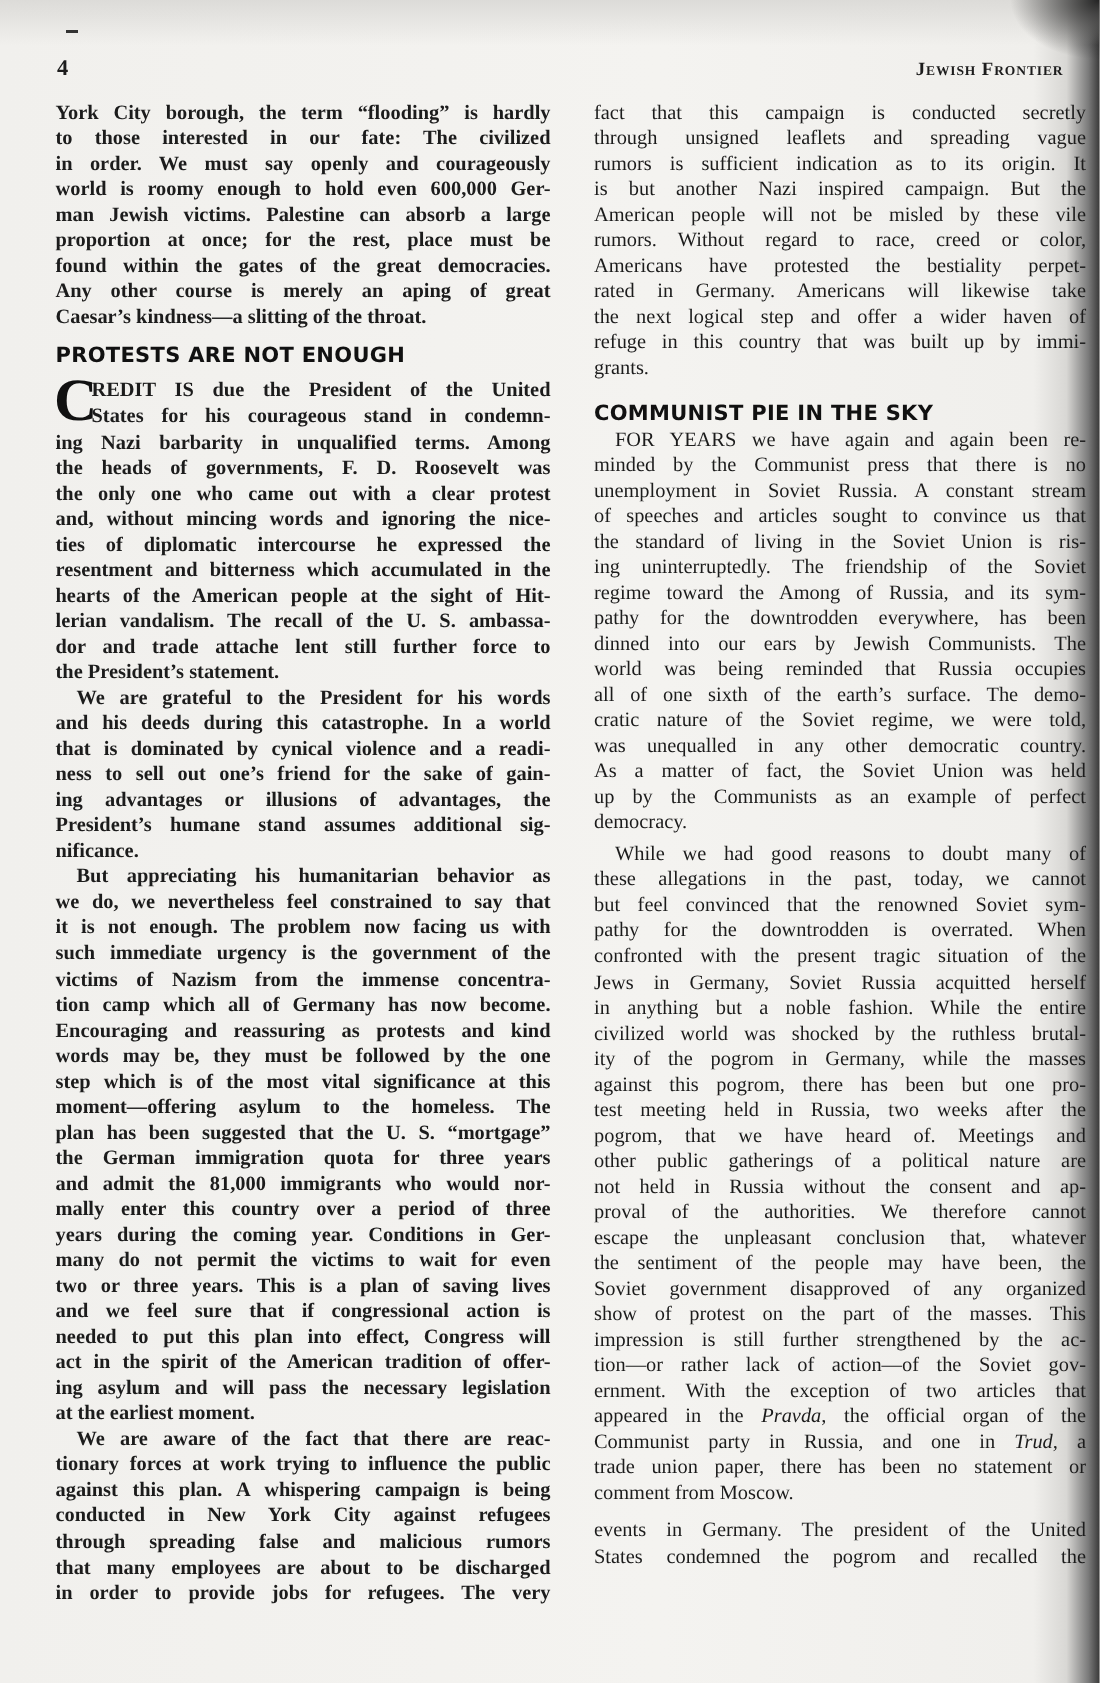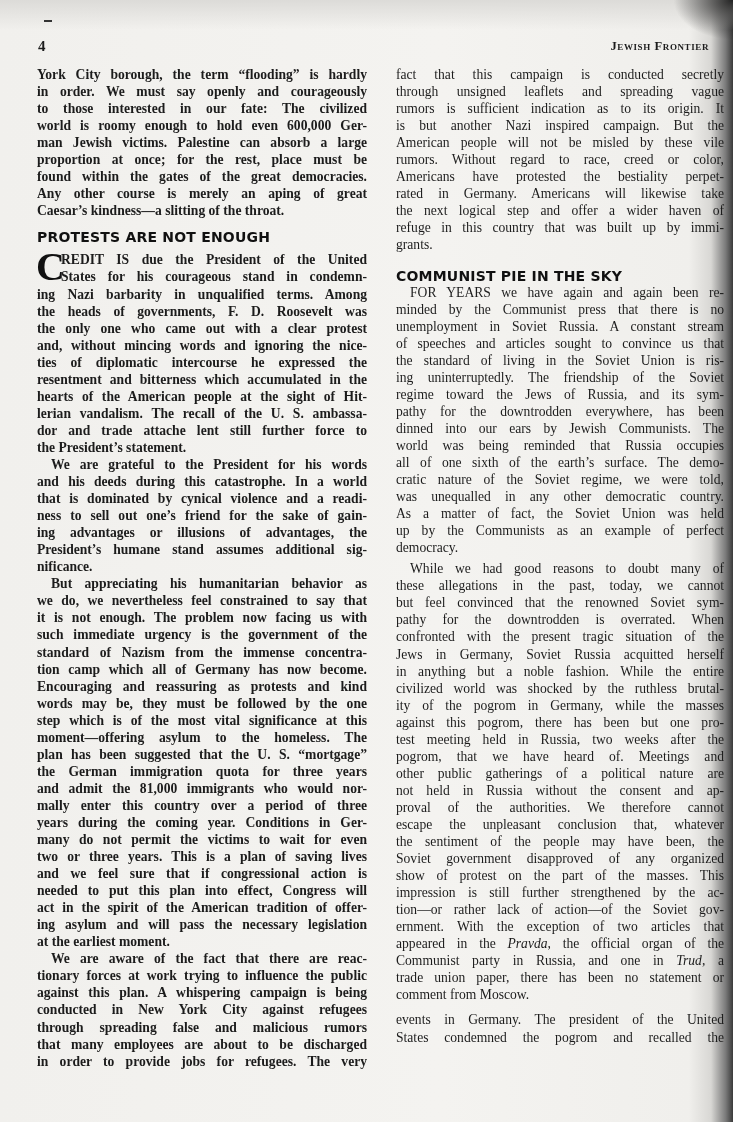--- a/index.html
+++ b/index.html
@@ -70,22 +70,22 @@
   <div class="top-shade"></div>
   <div class="corner-shade"></div>
   <div class="dash-mark"></div>
 
   <div class="page-number">4</div>
   <div class="running-head">Jewish Frontier</div>
 
   <div class="col col-left">
     <div>
       <div class="ln b">York City borough, the term “flooding” is hardly</div>
+      <div class="ln b">to those interested in our fate: The civilized</div>
       <div class="ln b">in order. We must say openly and courageously</div>
-      <div class="ln b">to those interested in our fate: The civilized</div>
       <div class="ln b">world is roomy enough to hold even 600,000 Ger-</div>
       <div class="ln b">man Jewish victims. Palestine can absorb a large</div>
       <div class="ln b">proportion at once; for the rest, place must be</div>
       <div class="ln b">found within the gates of the great democracies.</div>
       <div class="ln b">Any other course is merely an aping of great</div>
       <div class="ln b last">Caesar’s kindness—a slitting of the throat.</div>
     </div>
 
     <div class="gap-m"></div>
     <div class="heading">PROTESTS ARE NOT ENOUGH</div>
@@ -115,21 +115,21 @@
       <div class="ln b">ing advantages or illusions of advantages, the</div>
       <div class="ln b">President’s humane stand assumes additional sig-</div>
       <div class="ln b last">nificance.</div>
     </div>
 
     <div>
       <div class="ln b indent">But appreciating his humanitarian behavior as</div>
       <div class="ln b">we do, we nevertheless feel constrained to say that</div>
       <div class="ln b">it is not enough. The problem now facing us with</div>
       <div class="ln b">such immediate urgency is the government of the</div>
-      <div class="ln b">standard of Nazism from the immense concentra-</div>
+      <div class="ln b">victims of Nazism from the immense concentra-</div>
       <div class="ln b">tion camp which all of Germany has now become.</div>
       <div class="ln b">Encouraging and reassuring as protests and kind</div>
       <div class="ln b">words may be, they must be followed by the one</div>
       <div class="ln b">step which is of the most vital significance at this</div>
       <div class="ln b">moment—offering asylum to the homeless. The</div>
       <div class="ln b">plan has been suggested that the U. S. “mortgage”</div>
       <div class="ln b">the German immigration quota for three years</div>
       <div class="ln b">and admit the 81,000 immigrants who would nor-</div>
       <div class="ln b">mally enter this country over a period of three</div>
       <div class="ln b">years during the coming year. Conditions in Ger-</div>
@@ -174,21 +174,21 @@
     <div>
       <div class="ln indent">
         <span>FOR YEARS</span>
         <span>we have again and again been re-</span>
       </div>
       <div class="ln">minded by the Communist press that there is no</div>
       <div class="ln">unemployment in Soviet Russia. A constant stream</div>
       <div class="ln">of speeches and articles sought to convince us that</div>
       <div class="ln">the standard of living in the Soviet Union is ris-</div>
       <div class="ln">ing uninterruptedly. The friendship of the Soviet</div>
-      <div class="ln">regime toward the Jews of Russia, and its sym-</div>
+      <div class="ln">regime toward the Among of Russia, and its sym-</div>
       <div class="ln">pathy for the downtrodden everywhere, has been</div>
       <div class="ln">dinned into our ears by Jewish Communists. The</div>
       <div class="ln">world was being reminded that Russia occupies</div>
       <div class="ln">all of one sixth of the earth’s surface. The demo-</div>
       <div class="ln">cratic nature of the Soviet regime, we were told,</div>
       <div class="ln">was unequalled in any other democratic country.</div>
       <div class="ln">As a matter of fact, the Soviet Union was held</div>
       <div class="ln">up by the Communists as an example of perfect</div>
       <div class="ln last">democracy.</div>
     </div>

